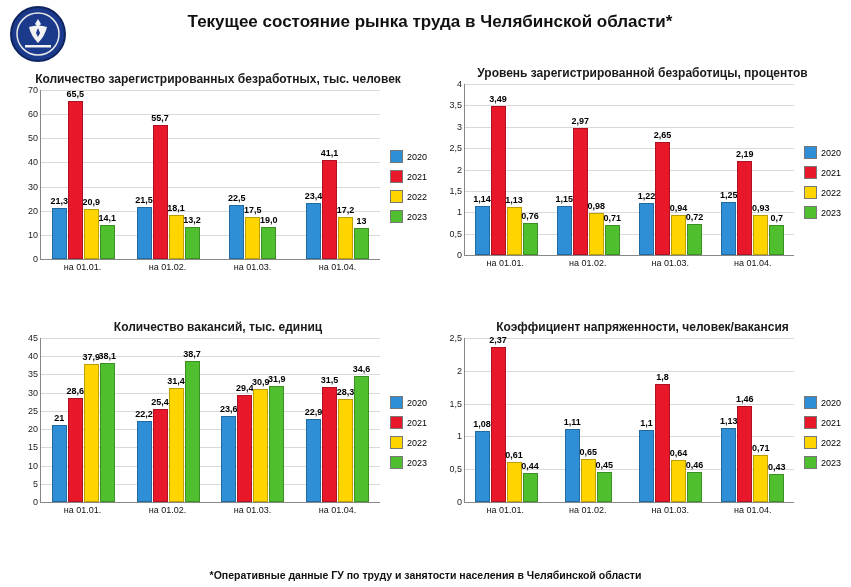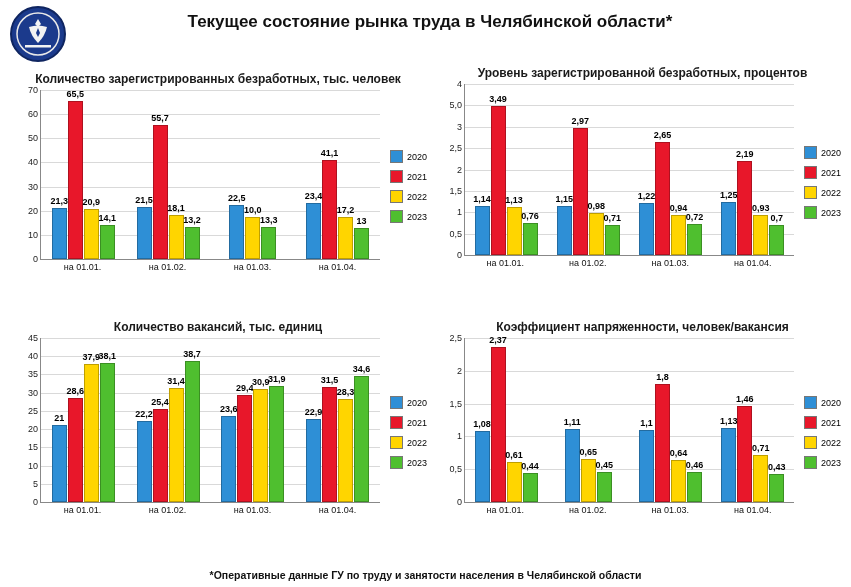--- a/index.html
+++ b/index.html
@@ -156,25 +156,25 @@
               <div class="val" style="bottom: 33.8686px;">13,2</div>
             </div>
           </div>
           <div class="group">
             <div class="bar" style="height: 169px;">
               <div class="fill" style="height: 54.3214px; background: rgb(46, 143, 214);"></div>
               <div class="val" style="bottom: 56.3214px;">22,5</div>
             </div>
             <div class="bar" style="height: 169px;">
               <div class="fill" style="height: 42.25px; background: rgb(255, 213, 0);"></div>
-              <div class="val" style="bottom: 44.25px;">10,0</div>
+              <div class="val" style="bottom: 44.25px;">17,5</div>
             </div>
             <div class="bar" style="height: 169px;">
               <div class="fill" style="height: 32.11px; background: rgb(79, 191, 47);"></div>
-              <div class="val" style="bottom: 34.11px;">13,3</div>
+              <div class="val" style="bottom: 34.11px;">19,0</div>
             </div>
           </div>
           <div class="group">
             <div class="bar" style="height: 169px;">
               <div class="fill" style="height: 56.4943px; background: rgb(46, 143, 214);"></div>
               <div class="val" style="bottom: 58.4943px;">23,4</div>
             </div>
             <div class="bar" style="height: 169px;">
               <div class="fill" style="height: 99.2271px; background: rgb(232, 23, 42);"></div>
               <div class="val" style="bottom: 101.227px;">41,1</div>
@@ -211,38 +211,38 @@
         </div>
         <div class="row">
           <span class="sw" style="background: rgb(79, 191, 47);"></span>
           <span>2023</span>
         </div>
       </div>
   </div>
 </div>
 
 <div class="panel" style="left:440px;top:66px;width:405px;height:236px;">
-  <div class="panel-title">Уровень зарегистрированной безработных, процентов</div>
+  <div class="panel-title">Уровень зарегистрированной безработицы, процентов</div>
   <div class="chart-wrap">
     <div class="plot" id="plot-1" style="margin-left:24px;width:330px;height:172px;">
         <div class="ytick" style="top: 171px;">0</div>
         <div class="gridline" style="top: 149.625px;"></div>
         <div class="ytick" style="top: 149.625px;">0,5</div>
         <div class="gridline" style="top: 128.25px;"></div>
         <div class="ytick" style="top: 128.25px;">1</div>
         <div class="gridline" style="top: 106.875px;"></div>
         <div class="ytick" style="top: 106.875px;">1,5</div>
         <div class="gridline" style="top: 85.5px;"></div>
         <div class="ytick" style="top: 85.5px;">2</div>
         <div class="gridline" style="top: 64.125px;"></div>
         <div class="ytick" style="top: 64.125px;">2,5</div>
         <div class="gridline" style="top: 42.75px;"></div>
         <div class="ytick" style="top: 42.75px;">3</div>
         <div class="gridline" style="top: 21.375px;"></div>
-        <div class="ytick" style="top: 21.375px;">5,0</div>
+        <div class="ytick" style="top: 21.375px;">3,5</div>
         <div class="gridline" style="top: 0px;"></div>
         <div class="ytick" style="top: 0px;">4</div>
         <div class="groups">
           <div class="group">
             <div class="bar" style="height: 171px;">
               <div class="fill" style="height: 48.735px; background: rgb(46, 143, 214);"></div>
               <div class="val" style="bottom: 50.735px;">1,14</div>
             </div>
             <div class="bar" style="height: 171px;">
               <div class="fill" style="height: 149.197px; background: rgb(232, 23, 42);"></div>

